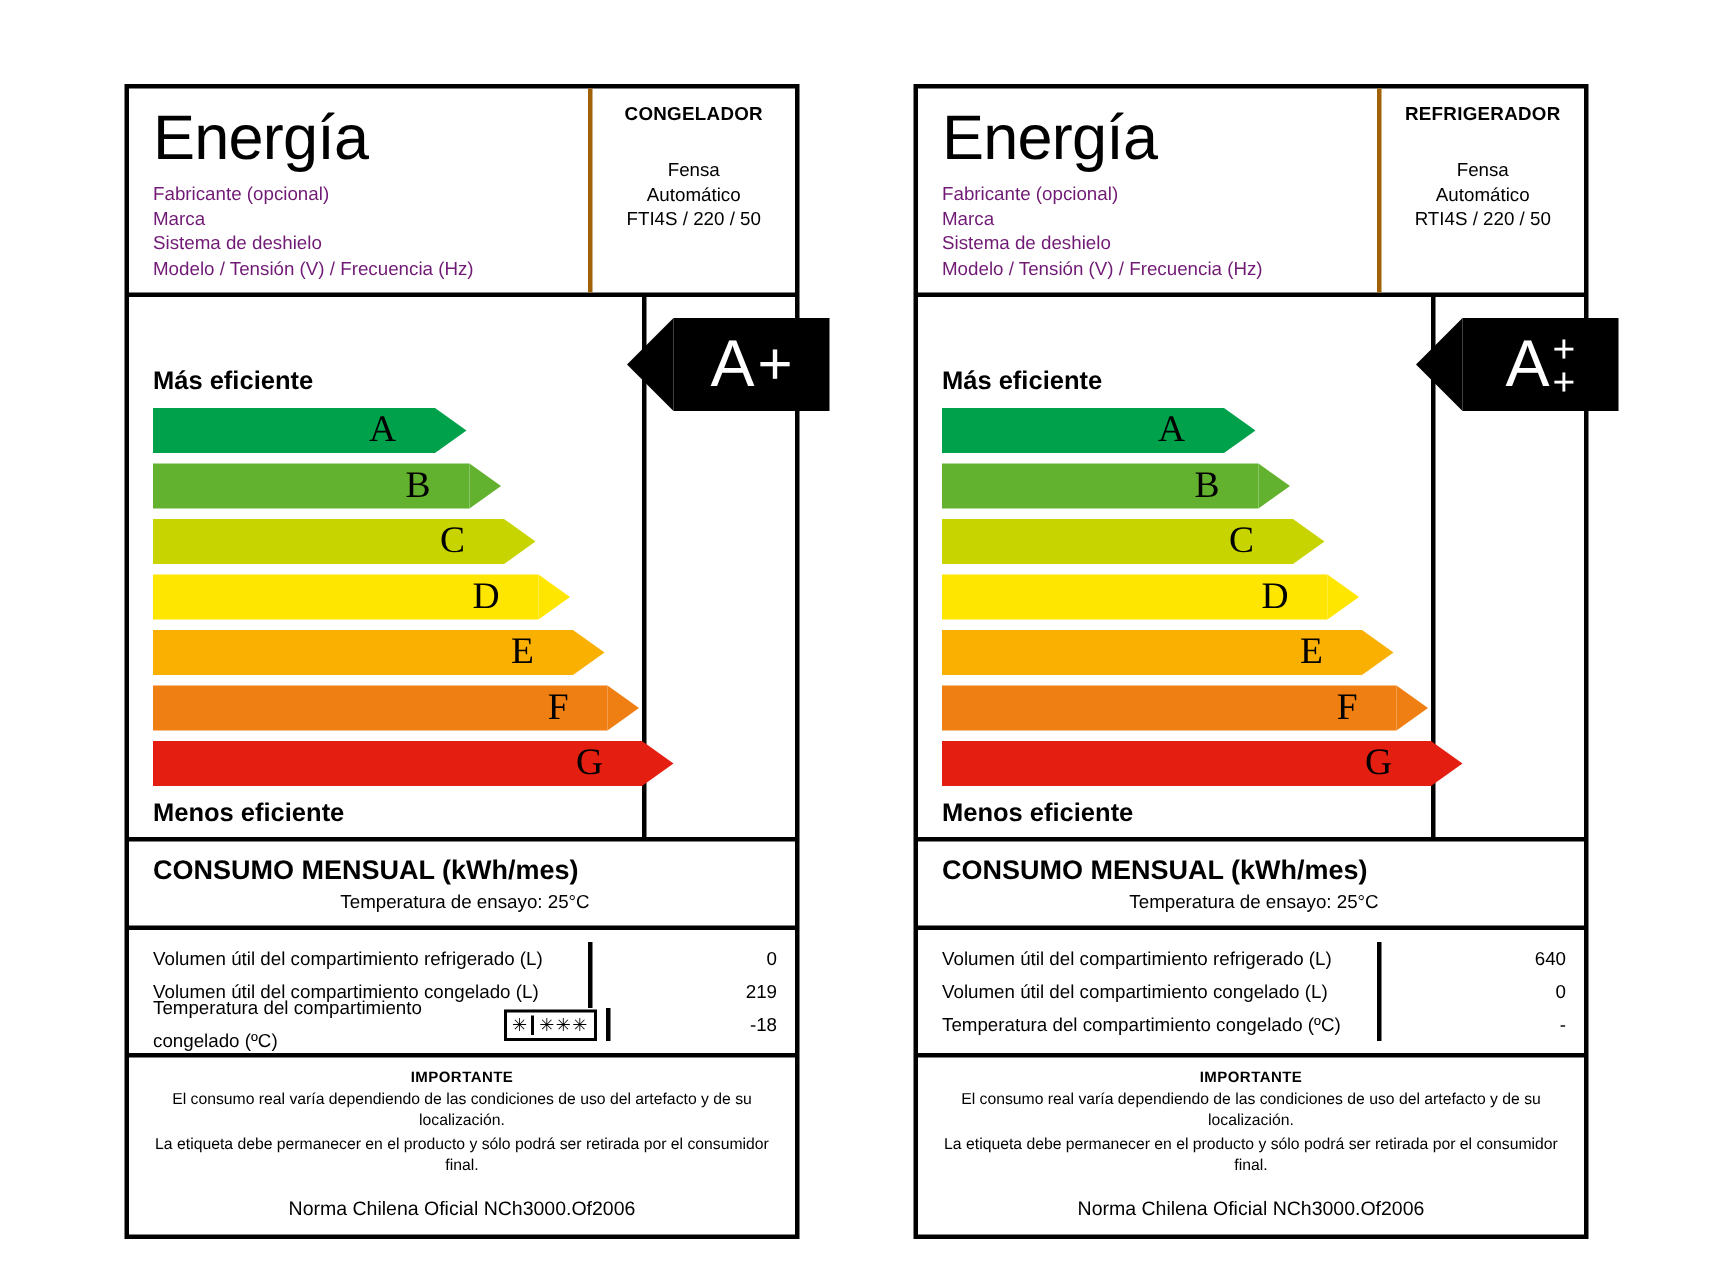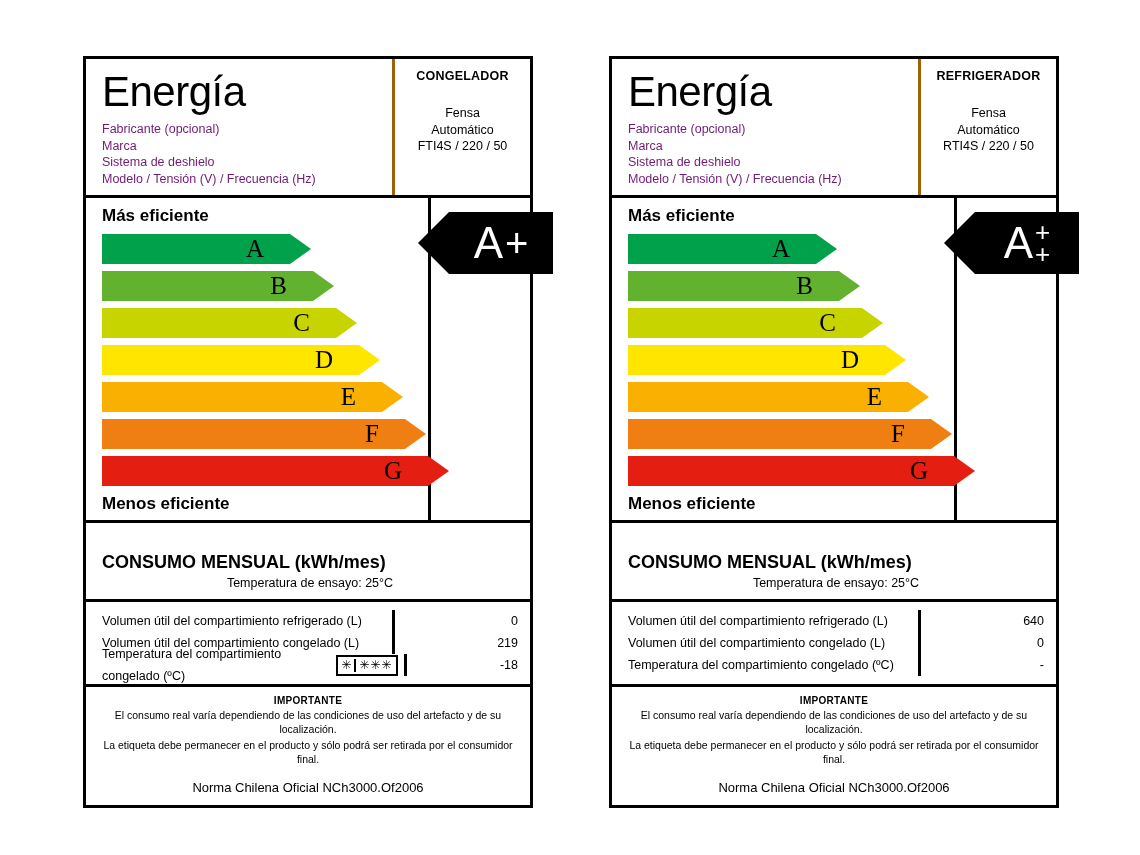--- a/index.html
+++ b/index.html
@@ -68,20 +68,21 @@
   .scale-left{
     flex:1 1 auto;
     padding:8px 0 6px 0;
     box-sizing:border-box;
   }
   .eff-text{
     font-size:17px;
     font-weight:bold;
     padding-left:16px;
     margin-bottom:6px;
+    margin-top:38px;
   }
   .eff-text.bottom{margin-bottom:0;margin-top:6px;}
   .bars{padding-left:16px;}
   .barrow{height:34px;display:flex;align-items:center;margin-bottom:3px;}
   .bar{
     position:relative;
     height:30px;
     display:flex;
     align-items:center;
     justify-content:flex-end;
@@ -145,21 +146,20 @@
     line-height:22px;
     font-size:26px;
   }
 
   
   .cons{display:flex;border-bottom:3px solid #000;}
   .cons-left{
     flex:1 1 auto;
     padding:8px 12px 8px 16px;
     box-sizing:border-box;
-    margin-top:20px;
   }
   .cons-title{font-size:18px;font-weight:bold;line-height:22px;}
   .cons-sub{font-size:12.5px;line-height:16px;margin-top:2px;text-align:center;}
   .cons-right{
     width:138px;
     border-left:3px solid #000;
     box-sizing:border-box;
     display:flex;align-items:center;justify-content:center;
   }
   .cons-value{font-size:34px;font-weight:bold;}

